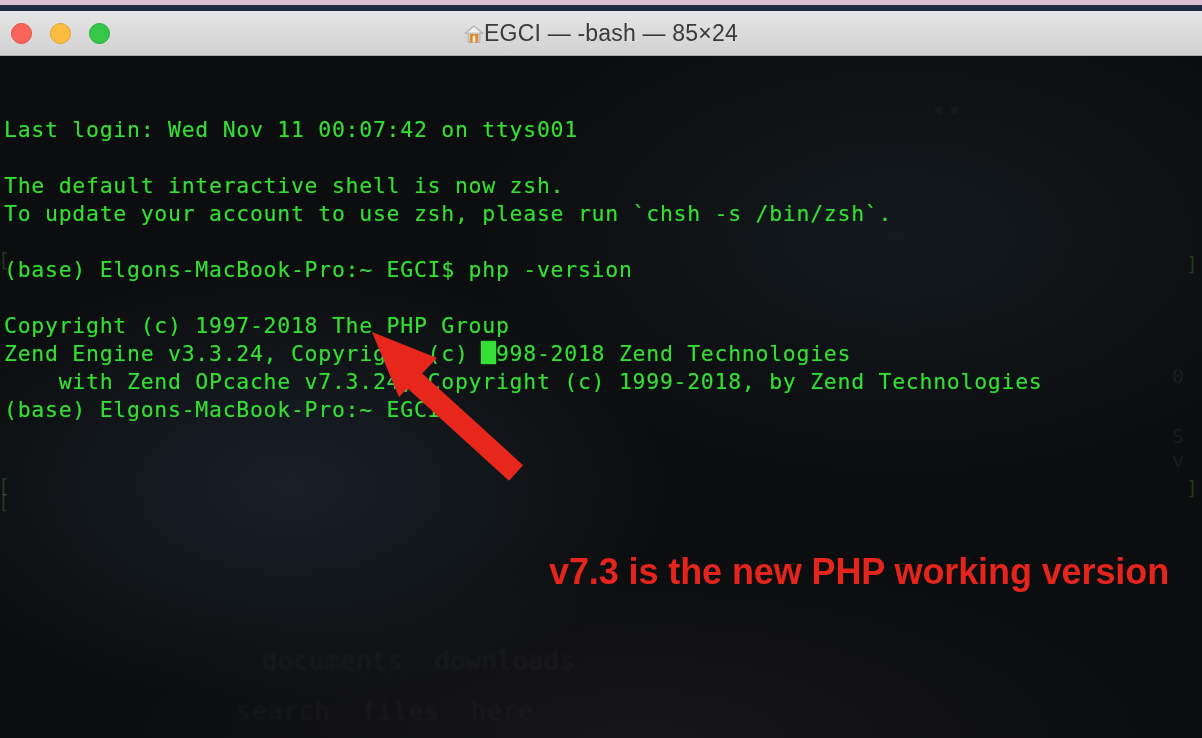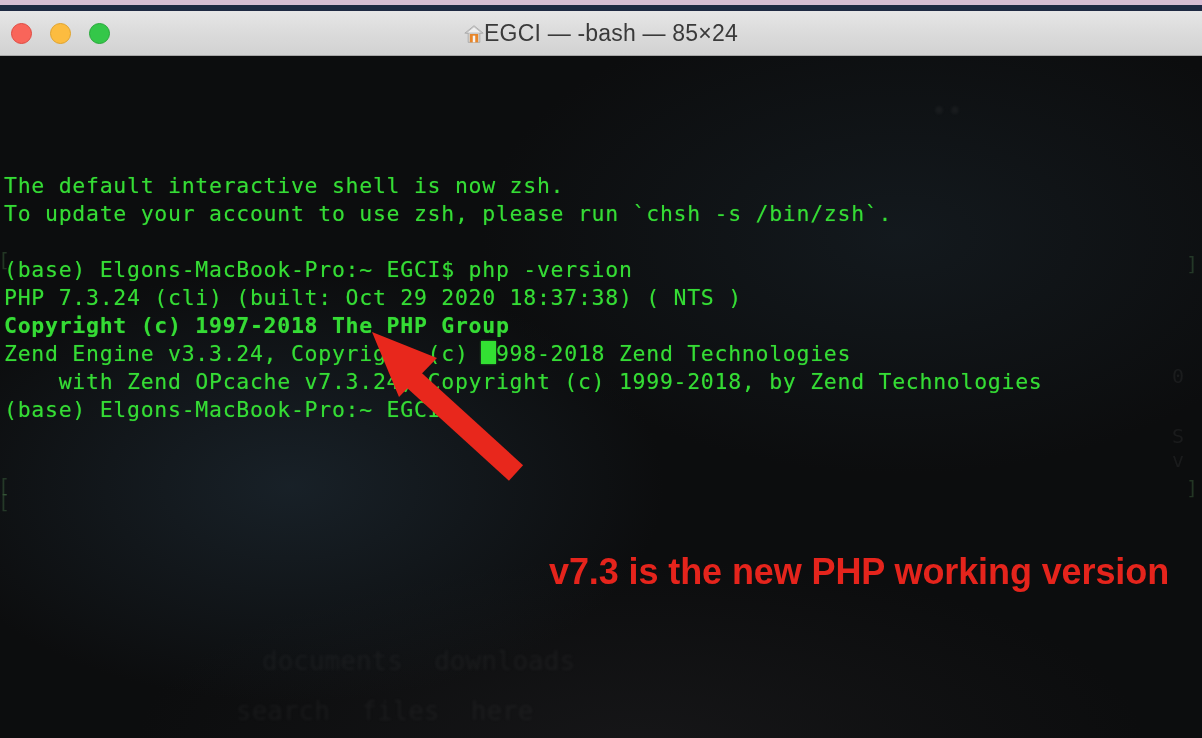--- a/index.html
+++ b/index.html
@@ -186,26 +186,26 @@
     <div class="ghost" style="left:-2px; top:192px;">[</div>
     <div class="ghost" style="left:-2px; top:418px;">[</div>
     <div class="ghost" style="left:-2px; top:434px;">[</div>
     <div class="ghost dim" style="left:1172px; top:308px;">0</div>
     <div class="ghost dim" style="left:1172px; top:368px;">S</div>
     <div class="ghost dim" style="left:1172px; top:392px;">v</div>
     <div class="ghost blurry" style="left:236px; top:640px; font-size:26px;">search  files  here</div>
     <div class="ghost blurry" style="left:262px; top:590px; font-size:26px;">documents  downloads</div>
     <div class="ghost blurry" style="left:900px; top:40px; font-size:26px;">  ••</div>
 
+    <div class="term-line" style="top:60px;">Last login: Wed Nov 11 00:07:42 on ttys001</div>
     <div class="term-line" style="top:88px;"></div>
     <div class="term-line" style="top:116px;">The default interactive shell is now zsh.</div>
     <div class="term-line" style="top:144px;">To update your account to use zsh, please run `chsh -s /bin/zsh`.</div>
     <div class="term-line" style="top:200px;">(base) Elgons-MacBook-Pro:~ EGCI$ php -version</div>
-    <div class="term-line" style="top:228px;">PHP 7.3.24 (cli) (built: Oct 29 2020 18:37:38) ( NTS )</div>
-    <div class="term-line" style="top:256px;font-weight:bold;">Copyright (c) 1997-2018 The PHP Group</div>
+    <div class="term-line" style="top:256px;">Copyright (c) 1997-2018 The PHP Group</div>
     <div class="term-line" style="top:284px;">Zend Engine v3.3.24, Copyright (c) 1998-2018 Zend Technologies</div>
     <div class="term-line" style="top:312px;">    with Zend OPcache v7.3.24, Copyright (c) 1999-2018, by Zend Technologies</div>
     <div class="term-line" style="top:340px;">(base) Elgons-MacBook-Pro:~ EGCI$ </div>
 
     <div class="cursor" style="left:481px; top:285px;"></div>
 
     <svg class="annotation-arrow" viewBox="0 0 1202 682">
       <g>
         <line x1="516" y1="417" x2="404" y2="315" stroke="#e8271c" stroke-width="21" stroke-linecap="butt"></line>
         <polygon points="372,276 437,302 399,341" fill="#e8271c"></polygon>

